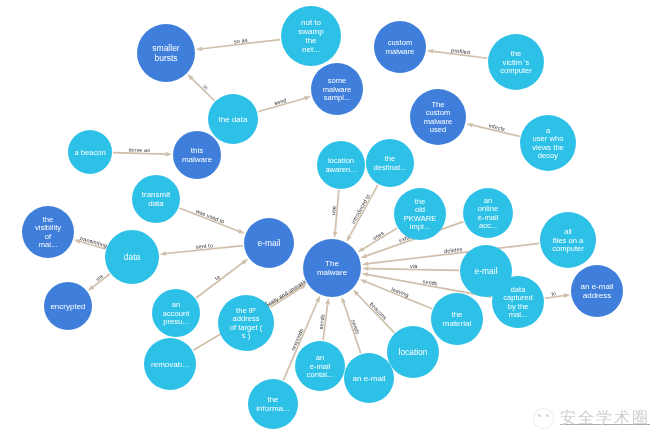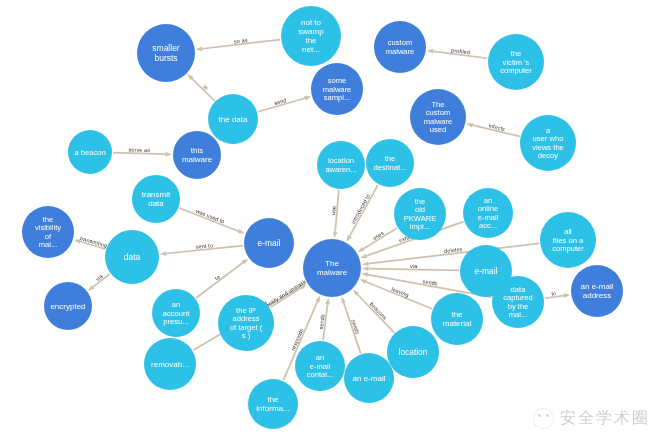--- a/index.html
+++ b/index.html
@@ -52,20 +52,21 @@
   }
   #watermark {
     position: absolute;
     right: 12px;
     bottom: 8px;
     display: flex;
     align-items: center;
     gap: 6px;
     opacity: 0.33;
     pointer-events: none;
+    text-decoration: underline;
   }
   #watermark .wm-text {
     font-family: "DejaVu Sans", sans-serif;
     font-size: 16px;
     color: #6b6b6b;
     letter-spacing: 2px;
   }
   #watermark .wm-logo {
     width: 19px;
     height: 19px;

